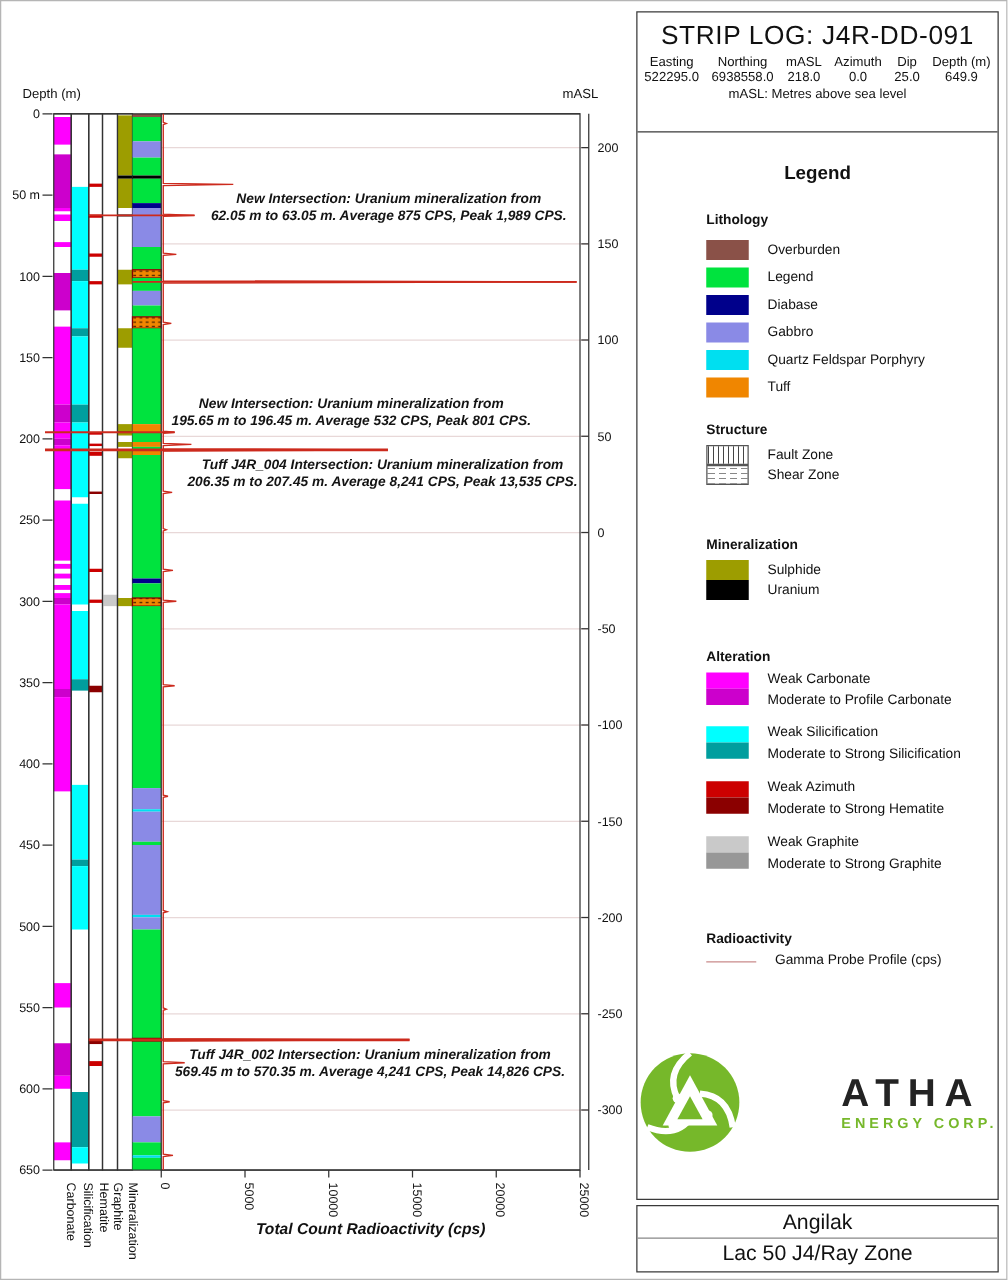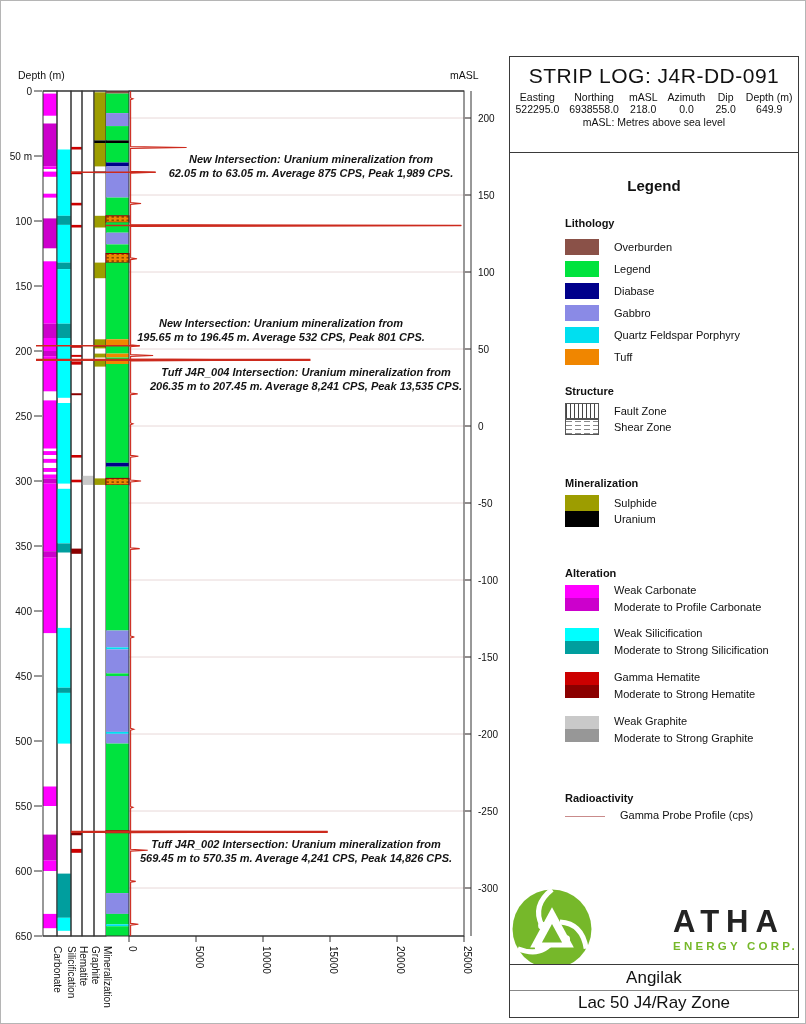--- a/index.html
+++ b/index.html
@@ -7,21 +7,21 @@
         box-sizing:border-box;font-family:"Liberation Sans",sans-serif;color:#111;overflow:hidden;}
   
   #plot-svg{position:absolute;left:0;top:0;}
   .axis-head{position:absolute;font-size:10.5px;color:#111;}
   .x-title{position:absolute;left:128px;top:975px;width:335px;text-align:center;
            font-size:12.5px;font-weight:bold;font-style:italic;}
   .annot{position:absolute;font-size:11px;font-weight:bold;font-style:italic;
          text-align:center;line-height:13.5px;color:#141414;}
   
   .right-panel{position:absolute;left:508px;top:8px;width:290px;height:951px;
-               border:1px solid #3a3a3a;box-sizing:border-box;background:#fff;margin-top:47px;}
+               border:1px solid #3a3a3a;box-sizing:border-box;background:#fff;}
   .rp-abs{position:absolute;left:0;right:0;}
   .hdr-box{position:absolute;left:0;right:0;top:0;height:95px;border-bottom:1px solid #3a3a3a;}
   .hdr-title{margin-top:7px;text-align:center;font-size:21px;letter-spacing:.5px;white-space:nowrap;}
   .collar{display:flex;justify-content:center;margin-top:3px;font-size:10.5px;text-align:center;}
   .collar .cell{padding:0 5px;}
   .collar .cap{white-space:nowrap;}
   .collar .val{white-space:nowrap;}
   .notes{margin-top:4px;text-align:center;font-size:10.5px;line-height:12.5px;}
   .legend-title{top:120px;text-align:center;font-size:15px;font-weight:bold;}
   .sec-head{position:absolute;left:55px;font-size:11px;font-weight:bold;}
@@ -281,20 +281,21 @@
     <g id="g-leaders">
         <line x1="70" y1="171.25" x2="154.6526" y2="171.25" stroke="#cc2a1d" stroke-width="1.4"></line>
         <line x1="35" y1="344.8" x2="138.7334" y2="344.8" stroke="#cc2a1d" stroke-width="1.4"></line>
         <line x1="35" y1="358.97" x2="309.369" y2="358.97" stroke="#cc2a1d" stroke-width="2.2"></line>
         <line x1="70" y1="830.87" x2="326.6684" y2="830.87" stroke="#cc2a1d" stroke-width="2.2"></line>
       </g>
   </svg>
 
   <div class="axis-head" style="left:17px;top:68px;">Depth (m)</div>
   <div class="axis-head" style="left:449px;top:68px;">mASL</div>
+  <div class="x-title">Total Count Radioactivity (cps)</div>
 
   <div class="annot" style="left:150px;top:152px;width:320px;">
     <div>New Intersection: Uranium mineralization from</div>
     <div>62.05 m to 63.05 m. Average 875 CPS, Peak 1,989 CPS.</div>
   </div>
   <div class="annot" style="left:125px;top:316px;width:310px;">
     <div>New Intersection: Uranium mineralization from</div>
     <div>195.65 m to 196.45 m. Average 532 CPS, Peak 801 CPS.</div>
   </div>
   <div class="annot" style="left:140px;top:365px;width:330px;">
@@ -404,21 +405,21 @@
         <div class="half" style="background: rgb(0, 158, 158);"></div>
         </div>
       <div class="alt-l1">Weak Silicification</div>
       <div class="alt-l2">Moderate to Strong Silicification</div>
       </div>
     <div class="alt-group" style="top:614px;">
       <div class="alt-sw">
         <div class="half" style="background: rgb(204, 0, 0);"></div>
         <div class="half" style="background: rgb(139, 0, 0);"></div>
         </div>
-      <div class="alt-l1">Gamma Hematite</div>
+      <div class="alt-l1">Weak Azimuth</div>
       <div class="alt-l2">Moderate to Strong Hematite</div>
       </div>
     <div class="alt-group" style="top:658px;">
       <div class="alt-sw">
         <div class="half" style="background: rgb(201, 201, 201);"></div>
         <div class="half" style="background: rgb(151, 151, 151);"></div>
         </div>
       <div class="alt-l1">Weak Graphite</div>
       <div class="alt-l2">Moderate to Strong Graphite</div>
       </div>

